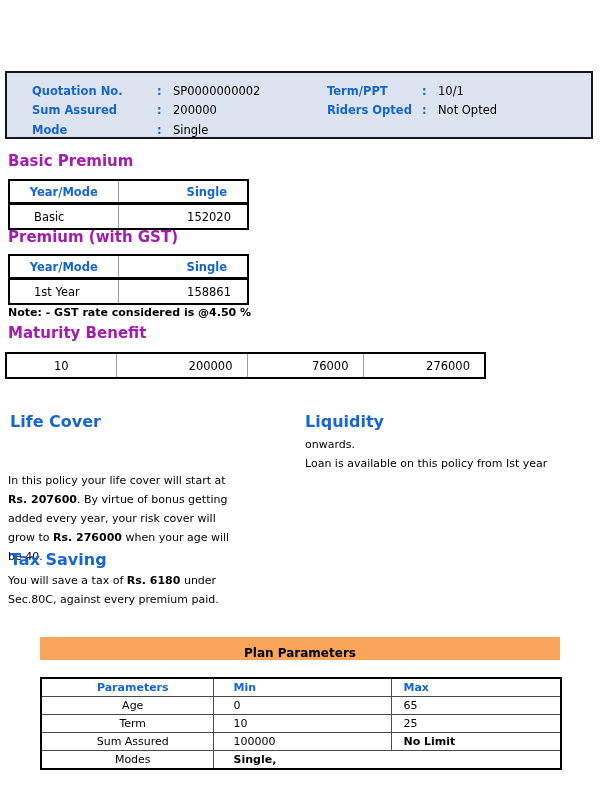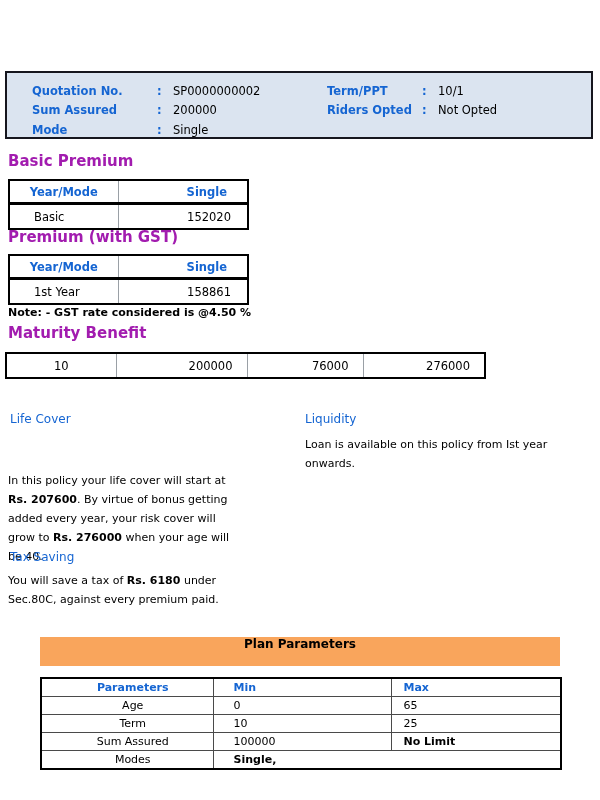--- a/index.html
+++ b/index.html
@@ -32,21 +32,21 @@
   .info-col.left .lbl { width:125px; }
   .info-col.right .lbl { width:95px; }
   .info-row .sep { font-weight:bold; color:var(--accent-blue,#1565d2); width:16px; }
   .info-row .val { color:#000; }
 
   
   .h1 { position:absolute; font-size:15px; font-weight:bold; color:#a21caf; }
   .h-basic { left:8px; top:152px; }
   .h-gst { left:8px; top:228px; }
   .h-maturity { left:8px; top:324px; }
-  .sub { position:absolute; font-size:12px; font-weight:normal; color:var(--accent-blue,#1565d2); }
+  .sub { position:absolute; font-size:16px; font-weight:bold; color:var(--accent-blue,#1565d2); }
   .h-life { left:10px; top:412px; }
   .h-liq { left:305px; top:412px; }
   .h-tax { left:10px; top:550px; }
 
   
   table.tbl { position:absolute; border-collapse:collapse; table-layout:fixed; background:#fff;
               border:2px solid #000; }
   table.tbl td { font-size:11.5px; overflow:hidden; white-space:nowrap; }
   table.tbl tr.hdr td { border-bottom:3px solid #000; font-weight:bold; color:var(--accent-blue,#1565d2); height:19px; }
   table.tbl tr.dat td { height:21px; }
@@ -67,22 +67,22 @@
 
   
   .ptext { position:absolute; font-size:11px; line-height:19px; color:#000; }
   .ptext .tline { white-space:pre; }
   .life-text { left:8px; top:435px;margin-top:36px; }
   .liq-text { left:305px; top:435px; }
   .tax-text { left:8px; top:571px; }
 
   
   .plan-banner {
-    position:absolute; left:40px; top:637px; width:520px; height:29px;
-    background:var(--orange,#f9a55c); display:flex; align-items:flex-start; justify-content:center;
+    position:absolute; left:40px; top:637px; width:520px; height:23px;
+    background:var(--orange,#f9a55c); display:flex; align-items:flex-end; justify-content:center;
     font-size:12px; font-weight:bold; color:#000;
   }
   table.plan { position:absolute; left:40px; top:677px; width:520px;
                border-collapse:collapse; table-layout:fixed; border:2px solid #000; }
   table.plan td { border:1px solid #4a4a4a; font-size:11px; height:17px; padding:0; white-space:nowrap; overflow:hidden; }
   table.plan td.c1 { padding-left:11px;text-align:center; }
   table.plan td.c2 { padding-left:20px; }
   table.plan td.c3 { padding-left:12px; }
   table.plan tr.hdr td { font-weight:bold; color:var(--accent-blue,#1565d2); }
   table.plan .b { font-weight:bold; }
@@ -174,22 +174,22 @@
   <div class="ptext life-text">
     <div class="tline"><span>In this policy your life cover will start at</span></div>
     <div class="tline"><b>Rs. 207600</b><span>. By virtue of bonus getting</span></div>
     <div class="tline"><span>added every year, your risk cover will</span></div>
     <div class="tline"><span>grow to </span><b>Rs. 276000</b><span> when your age will</span></div>
     <div class="tline"><span>be 40.</span></div>
   </div>
 
   <div class="sub h-liq">Liquidity</div>
   <div class="ptext liq-text">
+    <div class="tline">onwards.</div>
     <div class="tline">Loan is available on this policy from Ist year</div>
-    <div class="tline">onwards.</div>
   </div>
 
   <div class="sub h-tax">Tax Saving</div>
   <div class="ptext tax-text">
     <div class="tline"><span>You will save a tax of </span><b>Rs. 6180</b><span> under</span></div>
     <div class="tline"><span>Sec.80C, against every premium paid.</span></div>
   </div>
 
   <div class="plan-banner">
     <span>Plan Parameters</span>

